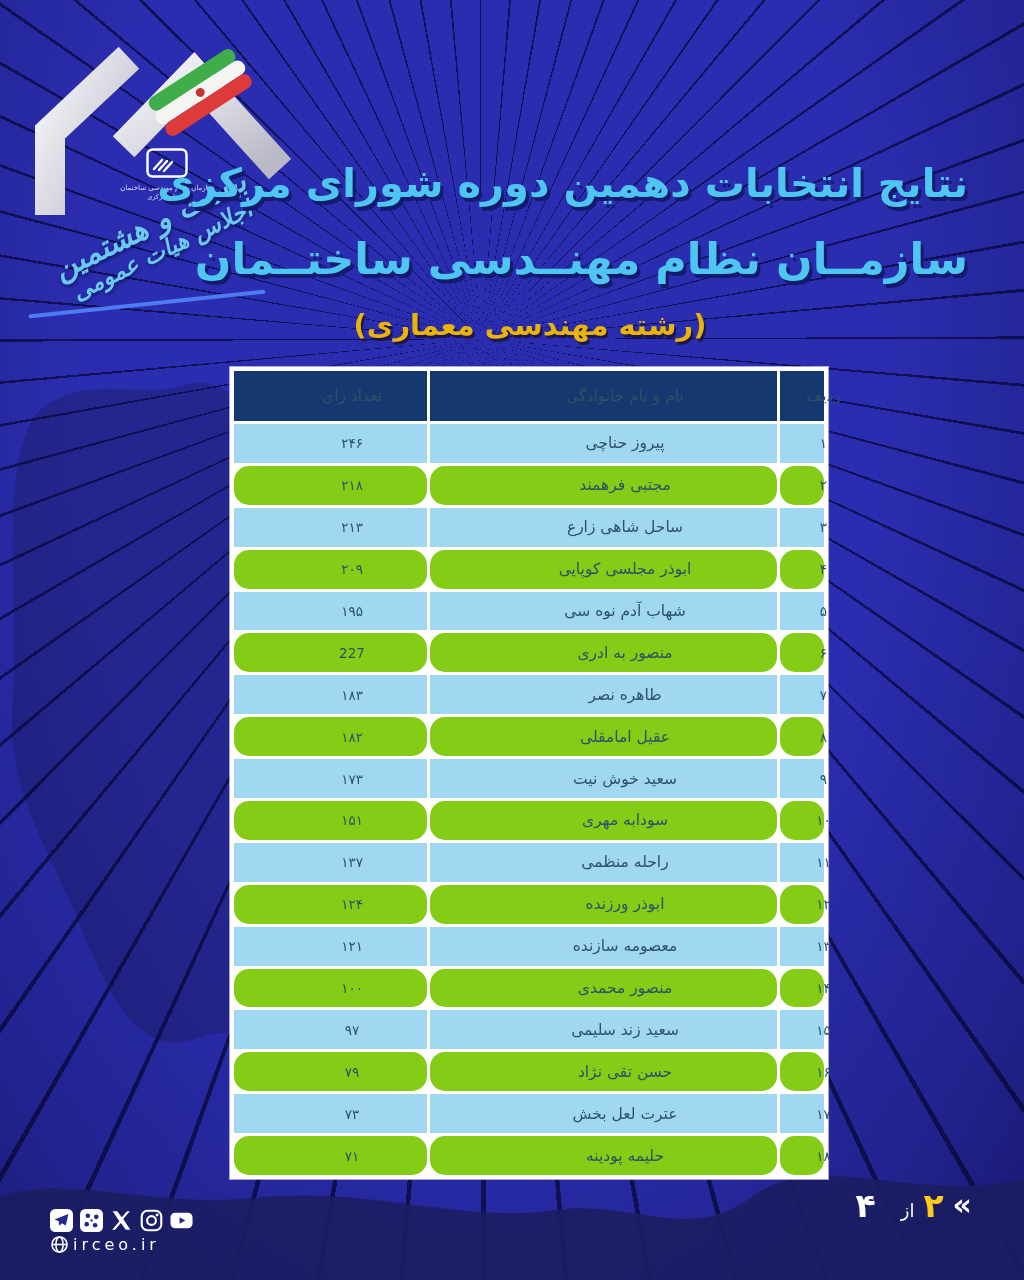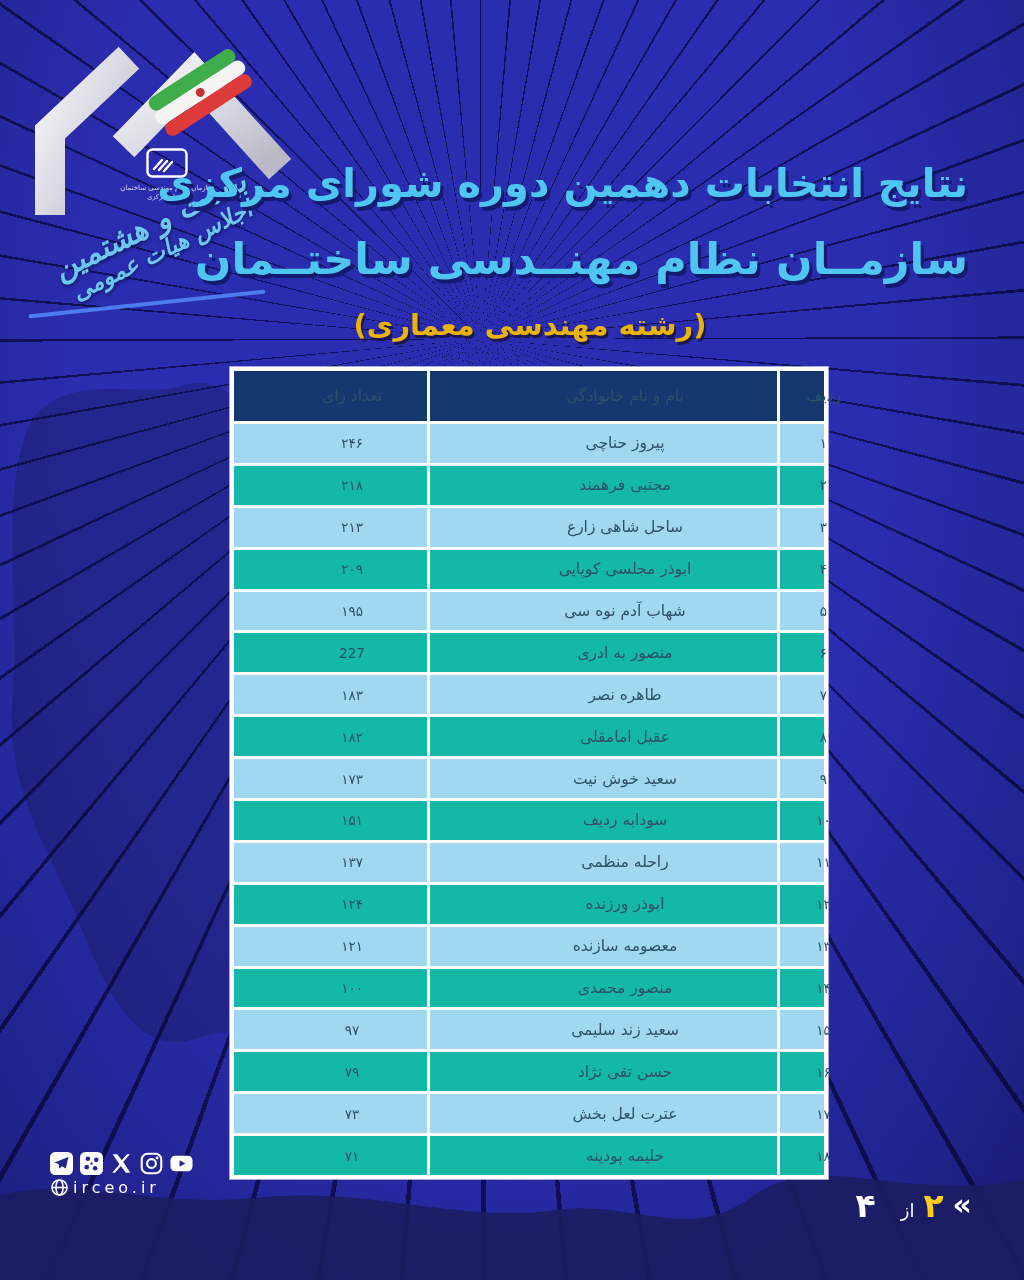--- a/index.html
+++ b/index.html
@@ -43,26 +43,26 @@
 
   
   .results-table{position:absolute;left:230px;top:367px;width:598px;height:812px;
             z-index:5;background:#ffffff;padding:4px;box-sizing:border-box;
             display:grid;grid-template-rows:50px repeat(18,1fr);row-gap:3px;
             box-shadow:0 0 0 1px rgba(255,255,255,.6);}
   .trow{display:grid;grid-template-columns:44px 347px 1fr;column-gap:3px;}
   .cell{display:flex;align-items:center;justify-content:center;}
   .thead .cell{background:#15396f;color:#ffffff;font-weight:bold;font-size:16px;}
   .trow.odd  .cell{background:#a0d8f2;}
-  .trow.even .cell{background:#14b8a6;}
+  .trow.even .cell{background:#84cc16;border-radius:15px;}
   .trow .cell{color:#2d5168;font-size:15.5px;font-weight:500;padding-left:43px;}
   .trow .cell.num{font-size:13.5px;}
 
   
-  .socials{position:absolute;left:50px;top:1152px;z-index:6;direction:ltr;text-align:right;}
+  .socials{position:absolute;left:50px;top:1209px;z-index:6;direction:ltr;text-align:right;}
   .icon-row{display:flex;gap:7px;align-items:center;}
   .icon-row .sicon{display:inline-flex;width:23px;height:23px;}
   .site-row{margin-top:3px;display:flex;align-items:center;gap:4px;color:#ffffff;
             font-size:16px;letter-spacing:4px;}
   .pager{position:absolute;right:52px;top:1186px;z-index:6;display:flex;
          direction:rtl;align-items:baseline;gap:9px;color:#ffffff;font-weight:bold;}
   .pager .chev{font-size:30px;transform:translateY(-2px);}
   .pager .cur{font-size:33px;color:#ffcc17;}
   .pager .of{font-size:18px;font-weight:normal;margin-left:16px;}
   .pager .tot{font-size:33px;}
@@ -170,21 +170,21 @@
         <div class="cell">عقیل امامقلی</div>
         <div class="cell num">۱۸۲</div>
       </div>
       <div class="trow odd">
         <div class="cell num">۹</div>
         <div class="cell">سعید خوش نیت</div>
         <div class="cell num">۱۷۳</div>
       </div>
       <div class="trow even">
         <div class="cell num">۱۰</div>
-        <div class="cell">سودابه ردیف</div>
+        <div class="cell">سودابه مهری</div>
         <div class="cell num">۱۵۱</div>
       </div>
       <div class="trow odd">
         <div class="cell num">۱۱</div>
         <div class="cell">راحله منظمی</div>
         <div class="cell num">۱۳۷</div>
       </div>
       <div class="trow even">
         <div class="cell num">۱۲</div>
         <div class="cell">ابوذر ورزنده</div>

